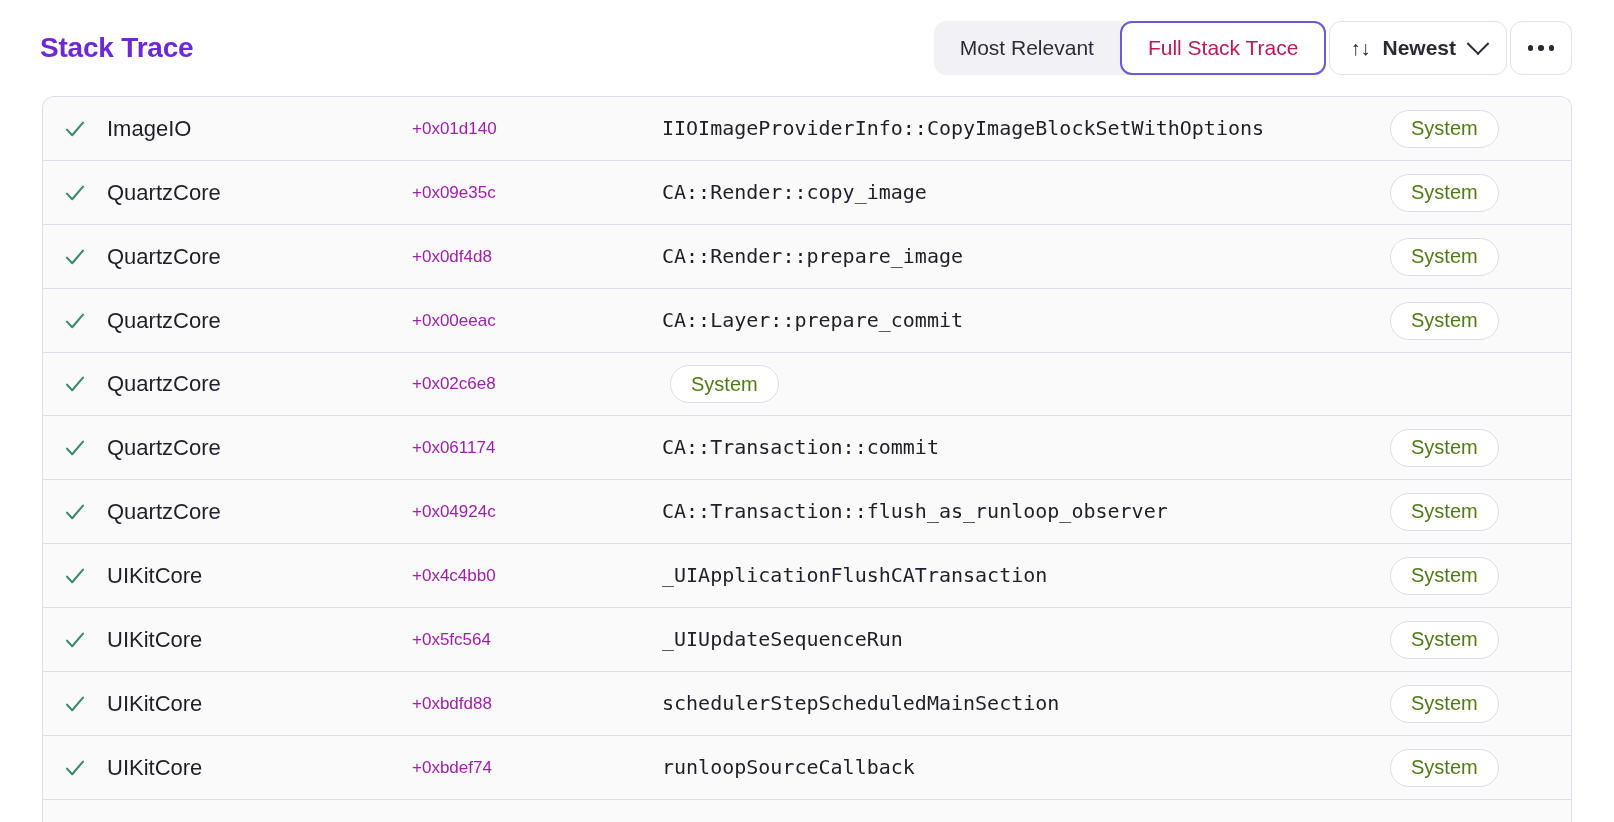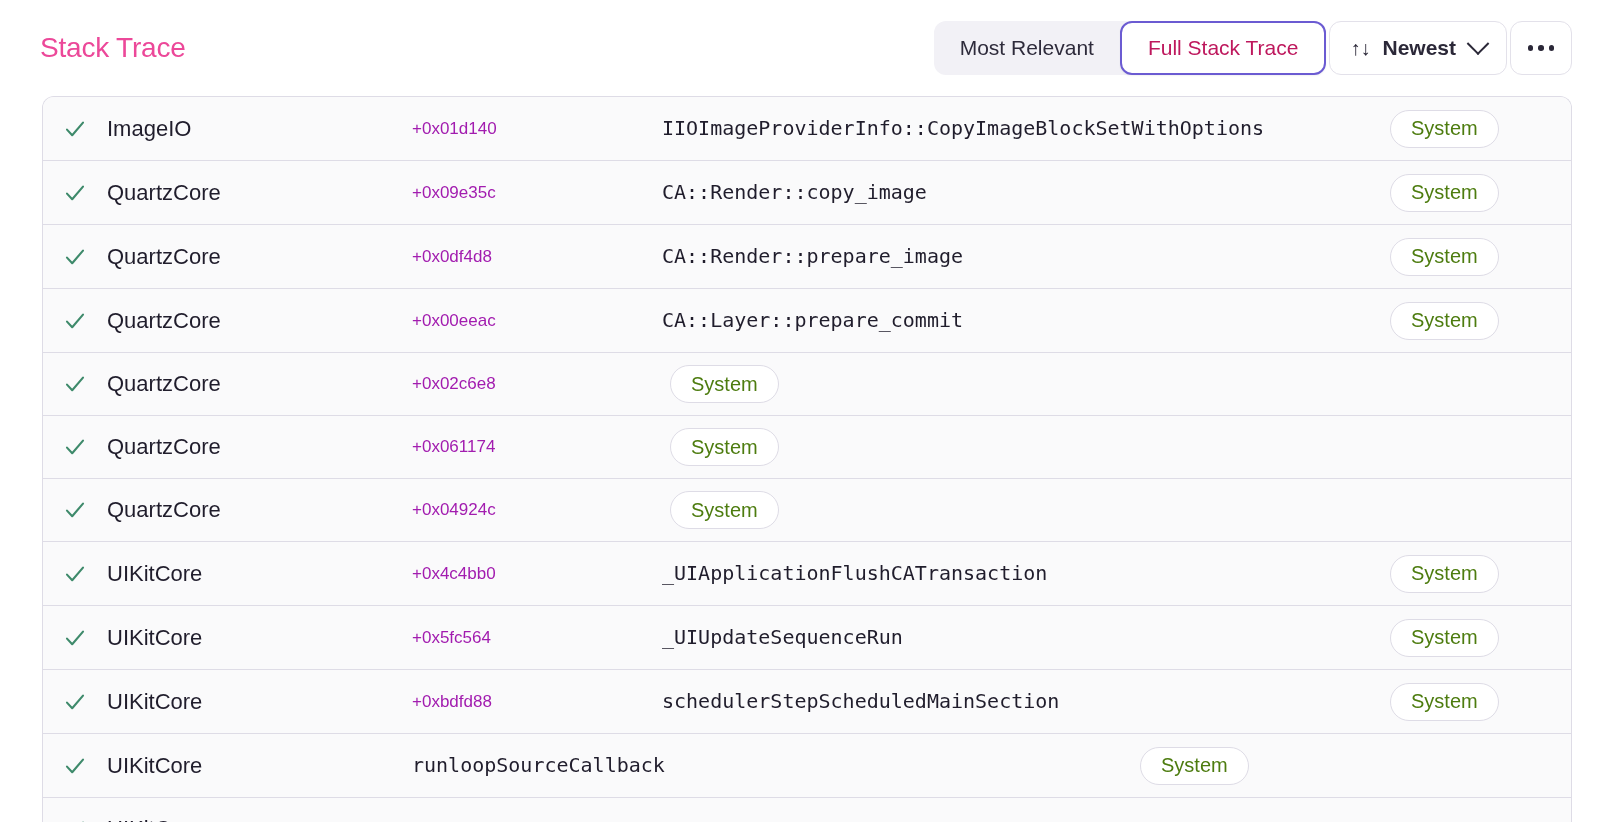--- a/index.html
+++ b/index.html
@@ -21,22 +21,22 @@
   .header {
     position: absolute;
     left: 0; top: 0;
     width: 1614px; height: 96px;
     display: flex;
     align-items: center;
     padding: 0 42px 0 40px;
   }
   .panel-title {
     font-size: 28px;
-    font-weight: 400;
-    color: #ec4899;
+    font-weight: 700;
+    color: #6d28d9;
     letter-spacing: -0.2px;
     line-height: 1;
     white-space: nowrap;
   }
   .header-spacer { flex: 1 1 auto; }
 
   .header-controls {
     display: flex;
     align-items: center;
     gap: 3px;
@@ -313,32 +313,34 @@
         </div>
       </div>
       <div class="frame-row">
         <div class="cell-check">
           <svg class="check-icon" viewBox="0 0 24 24" fill="none">
             <path d="M4 12.6 L9.2 18.2 L20 5.6" stroke="#3e8a6b" stroke-width="2.1" stroke-linecap="round" stroke-linejoin="round"></path>
           </svg>
         </div>
         <div class="cell-module">QuartzCore</div>
         <div class="cell-offset">+0x061174</div>
+        <div class="cell-symbol">CA::Transaction::commit</div>
         <div class="cell-badge">
           <span class="badge">System</span>
         </div>
       </div>
       <div class="frame-row">
         <div class="cell-check">
           <svg class="check-icon" viewBox="0 0 24 24" fill="none">
             <path d="M4 12.6 L9.2 18.2 L20 5.6" stroke="#3e8a6b" stroke-width="2.1" stroke-linecap="round" stroke-linejoin="round"></path>
           </svg>
         </div>
         <div class="cell-module">QuartzCore</div>
         <div class="cell-offset">+0x04924c</div>
+        <div class="cell-symbol">CA::Transaction::flush_as_runloop_observer</div>
         <div class="cell-badge">
           <span class="badge">System</span>
         </div>
       </div>
       <div class="frame-row">
         <div class="cell-check">
           <svg class="check-icon" viewBox="0 0 24 24" fill="none">
             <path d="M4 12.6 L9.2 18.2 L20 5.6" stroke="#3e8a6b" stroke-width="2.1" stroke-linecap="round" stroke-linejoin="round"></path>
           </svg>
         </div>
@@ -375,20 +377,21 @@
           <span class="badge">System</span>
         </div>
       </div>
       <div class="frame-row">
         <div class="cell-check">
           <svg class="check-icon" viewBox="0 0 24 24" fill="none">
             <path d="M4 12.6 L9.2 18.2 L20 5.6" stroke="#3e8a6b" stroke-width="2.1" stroke-linecap="round" stroke-linejoin="round"></path>
           </svg>
         </div>
         <div class="cell-module">UIKitCore</div>
+        <div class="cell-offset">+0xbdef74</div>
         <div class="cell-symbol">runloopSourceCallback</div>
         <div class="cell-badge">
           <span class="badge">System</span>
         </div>
       </div>
       <div class="frame-row">
         <div class="cell-check">
           <svg class="check-icon" viewBox="0 0 24 24" fill="none">
             <path d="M4 12.6 L9.2 18.2 L20 5.6" stroke="#3e8a6b" stroke-width="2.1" stroke-linecap="round" stroke-linejoin="round"></path>
           </svg>

